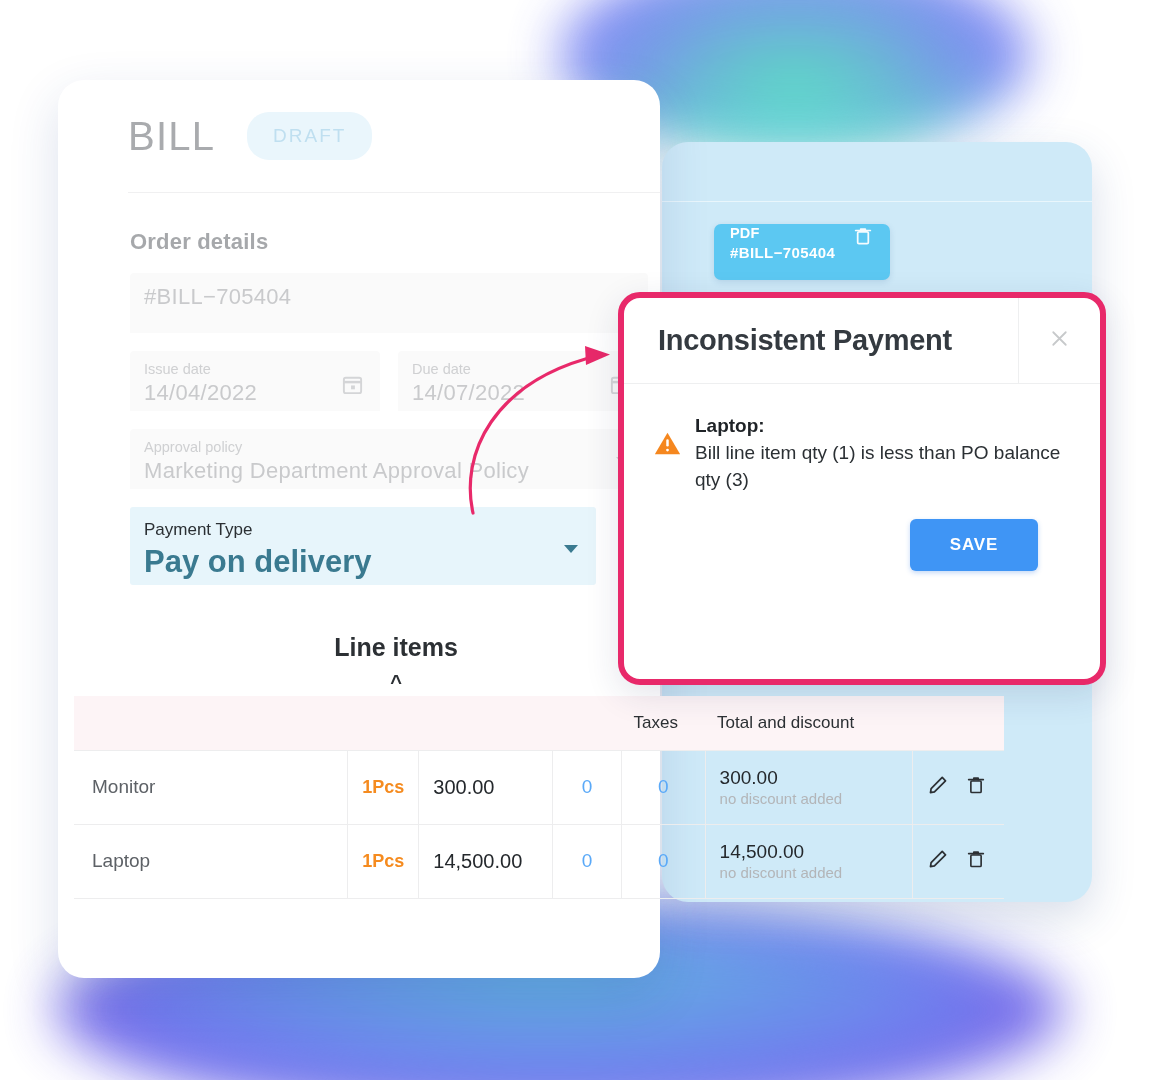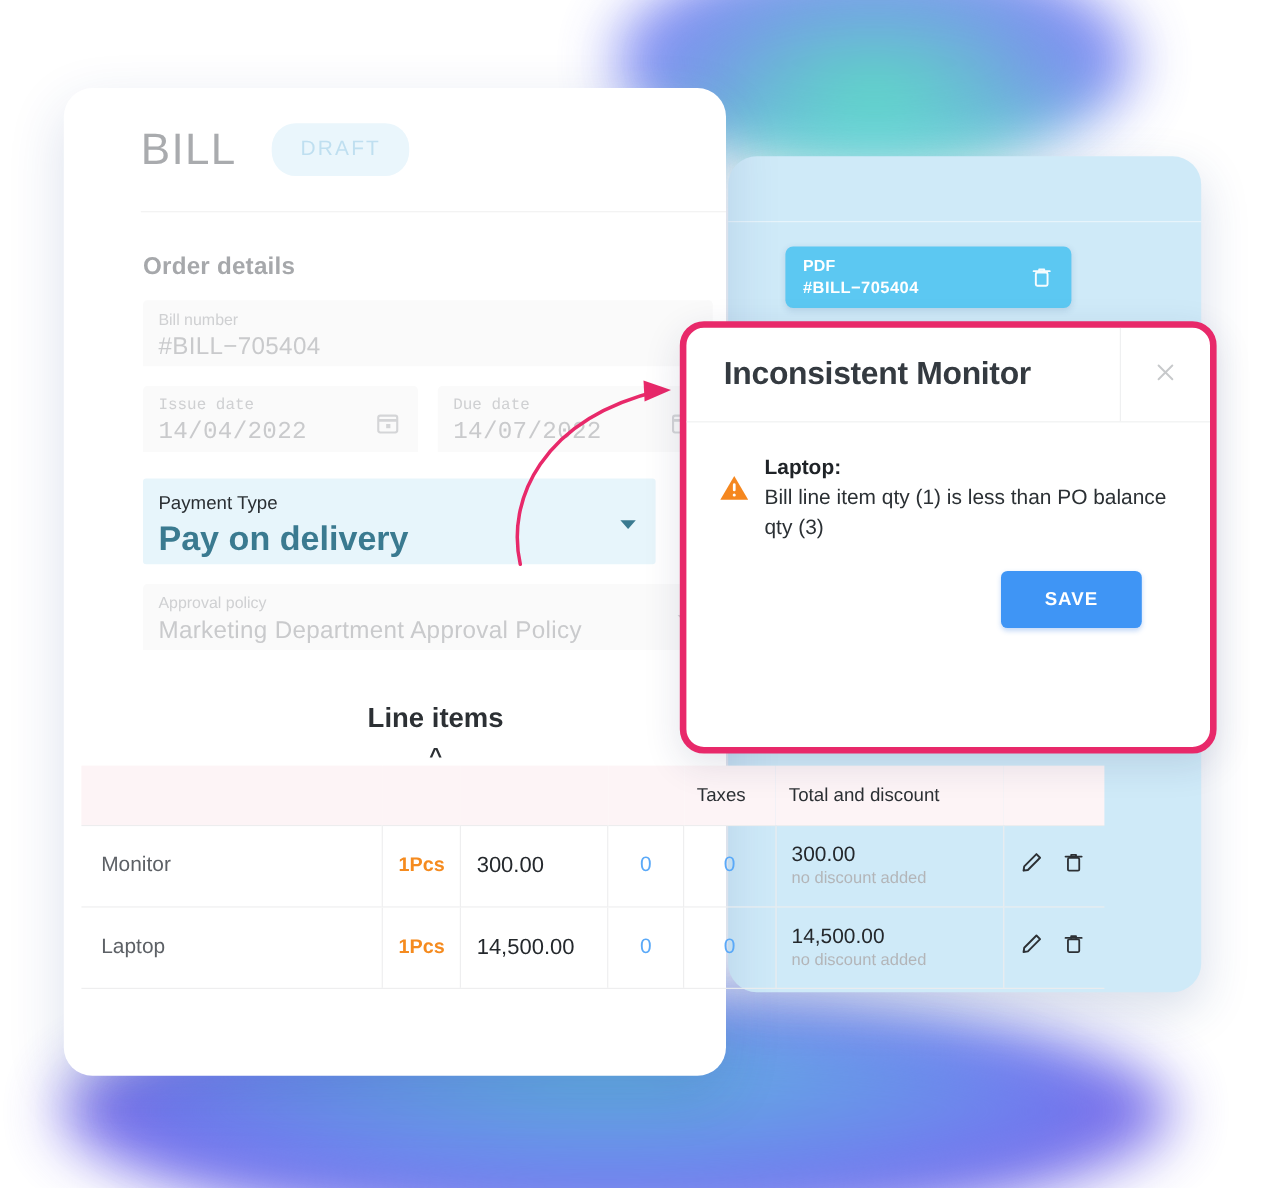--- a/index.html
+++ b/index.html
@@ -24,22 +24,22 @@
 
   
   .bg-panel {
     position: absolute; left: 662px; top: 142px; width: 430px; height: 760px;
     background: #cfeaf8; border-radius: 26px;
     box-shadow: 0 16px 44px rgba(40,70,140,.18);
   }
   .bg-panel-divider { position: absolute; left: 0; top: 59px; width: 100%; height: 1px; background: rgba(255,255,255,.55); }
   .pdf-chip {
     position: absolute; left: 52px; top: 82px;
-    width: 260px; height: 56px; background: #5cc8f2; border-radius: 7px;
-    display: flex; align-items: center; padding: 0 16px; gap: 10px;
+    width: 176px; height: 56px; background: #5cc8f2; border-radius: 7px;
+    display: flex; padding: 0 16px; gap: 10px;
     box-shadow: 0 2px 6px rgba(40,90,140,.15);
   }
   .pdf-chip-text { flex: 1; color: #ffffff; line-height: 1.28; }
   .pdf-chip-text .l1 { font-size: 14.5px; font-weight: 700; letter-spacing: .2px; }
   .pdf-chip-text .l2 { font-size: 15px; font-weight: 600; letter-spacing: .4px; }
   .pdf-chip-del { width: 22px; height: 24px; opacity: .95; }
 
   
   .bill-card {
     position: absolute; left: 58px; top: 80px; width: 602px; height: 898px;
@@ -57,21 +57,21 @@
 
   .section-title { font-size: 22px; font-weight: 700; color: #a6a8ab; padding: 36px 0 18px 72px; letter-spacing: .2px; }
 
   .field-wrap { padding-left: 72px; }
   .field {
     position: relative; background: #fafafa; border-radius: 4px 4px 0 0;
     height: 60px; padding: 9px 14px 0 14px; margin-bottom: 18px;
   }
   .field-label { font-size: 14.5px; color: #cfd0d2; line-height: 18px; }
   .field-value { font-size: 22px; color: #c9cacc; line-height: 30px; font-weight: 400; letter-spacing: .3px; }
-  .field-row { display: flex; gap: 18px; font-family: Liberation Mono, monospace; }
+  .field-row { display: flex; gap: 18px; }
   .field-row > .field { flex: 1; margin-bottom: 18px; }
   .cal-icon { position: absolute; right: 16px; top: 22px; width: 23px; height: 23px; }
   .caret { position: absolute; right: 18px; top: 28px; width: 0; height: 0;
     border-left: 7px solid transparent; border-right: 7px solid transparent; border-top: 8px solid #d3d4d6; }
 
   .field.pay {
     background: #e7f5fb; height: 78px; padding-top: 12px; border-radius: 3px; margin-top: 6px;
   }
   .field.pay .field-label { font-size: 17px; color: #2a2f33; line-height: 22px; }
   .field.pay .field-value { font-size: 31px; color: #3a7a90; font-weight: 700; line-height: 42px; letter-spacing: 0; }
@@ -163,21 +163,20 @@
       <div class="bill-title">BILL</div>
       <div class="draft-badge">DRAFT</div>
     </div>
     <div class="head-divider"></div>
 
     <div class="section-title">Order details</div>
 
     <div class="field-wrap">
 
       <div class="field" style="width:518px;">
-        <div class="field-label">Bill number</div>
         <div class="field-value">#BILL−705404</div>
       </div>
 
       <div class="field-row" style="width:518px;">
         <div class="field">
           <div class="field-label">Issue date</div>
           <div class="field-value">14/04/2022</div>
           <span class="cal-icon">
             <svg viewBox="0 0 24 24" width="23" height="23" fill="none" stroke="#d4d5d7" stroke-width="2" stroke-linejoin="round">
               <rect x="3" y="5" width="18" height="16" rx="2"></rect>
@@ -192,29 +191,29 @@
           <span class="cal-icon">
             <svg viewBox="0 0 24 24" width="23" height="23" fill="none" stroke="#d4d5d7" stroke-width="2" stroke-linejoin="round">
               <rect x="3" y="5" width="18" height="16" rx="2"></rect>
                 <path d="M3 9.5h18" stroke-width="2.6"></path>
               <rect x="10.5" y="13" width="4" height="4" fill="#d4d5d7" stroke="none"></rect>
             </svg>
           </span>
         </div>
       </div>
 
+      <div class="field" style="width:518px;">
+        <div class="field-label">Approval policy</div>
+        <div class="field-value">Marketing Department Approval Policy</div>
+        <span class="caret"></span>
+      </div>
+
       <div class="field pay" style="width:466px;">
         <div class="field-label">Payment Type</div>
         <div class="field-value">Pay on delivery</div>
-        <span class="caret"></span>
-      </div>
-
-      <div class="field" style="width:518px;">
-        <div class="field-label">Approval policy</div>
-        <div class="field-value">Marketing Department Approval Policy</div>
         <span class="caret"></span>
       </div>
     </div>
 
     <div class="li-head">
       <span>Line items</span>
       <span class="li-chevron">^</span>
     </div>
   </div>
 
@@ -291,21 +290,21 @@
     <div class="trail-row"></div>
   </div>
 
   <svg class="arrow-svg" width="200" height="230" viewBox="0 0 200 230">
     <path d="M33 198 C 20 140, 52 66, 160 40" fill="none" stroke="#e8296a" stroke-width="3.2" stroke-linecap="round"></path>
     <path d="M145 31 L 170 39.5 L 146 50" fill="#e8296a"></path>
   </svg>
 
   <div class="modal">
     <div class="modal-head">
-      <div class="modal-title">Inconsistent Monitor</div>
+      <div class="modal-title">Inconsistent Payment</div>
       <div class="modal-close">
         <span>
           <svg viewBox="0 0 24 24" width="25" height="25" fill="none" stroke="#c7c9cb" stroke-width="1.7" stroke-linecap="round">
             <path d="M6 6l12 12M18 6L6 18"></path>
           </svg>
         </span>
       </div>
     </div>
 
     <div class="modal-body">

